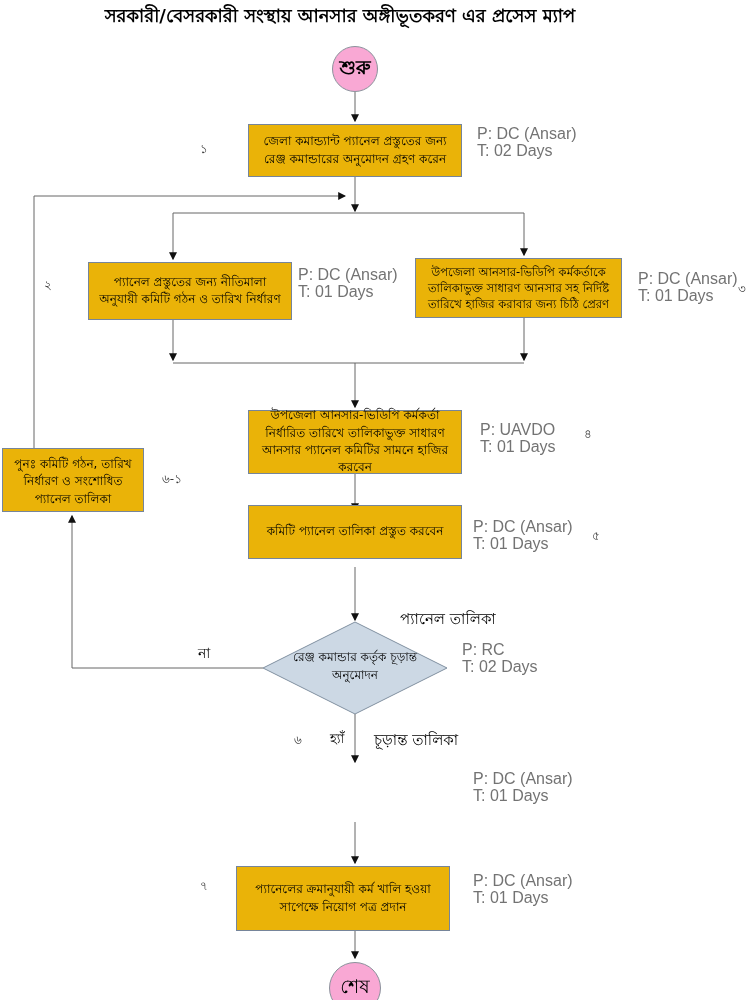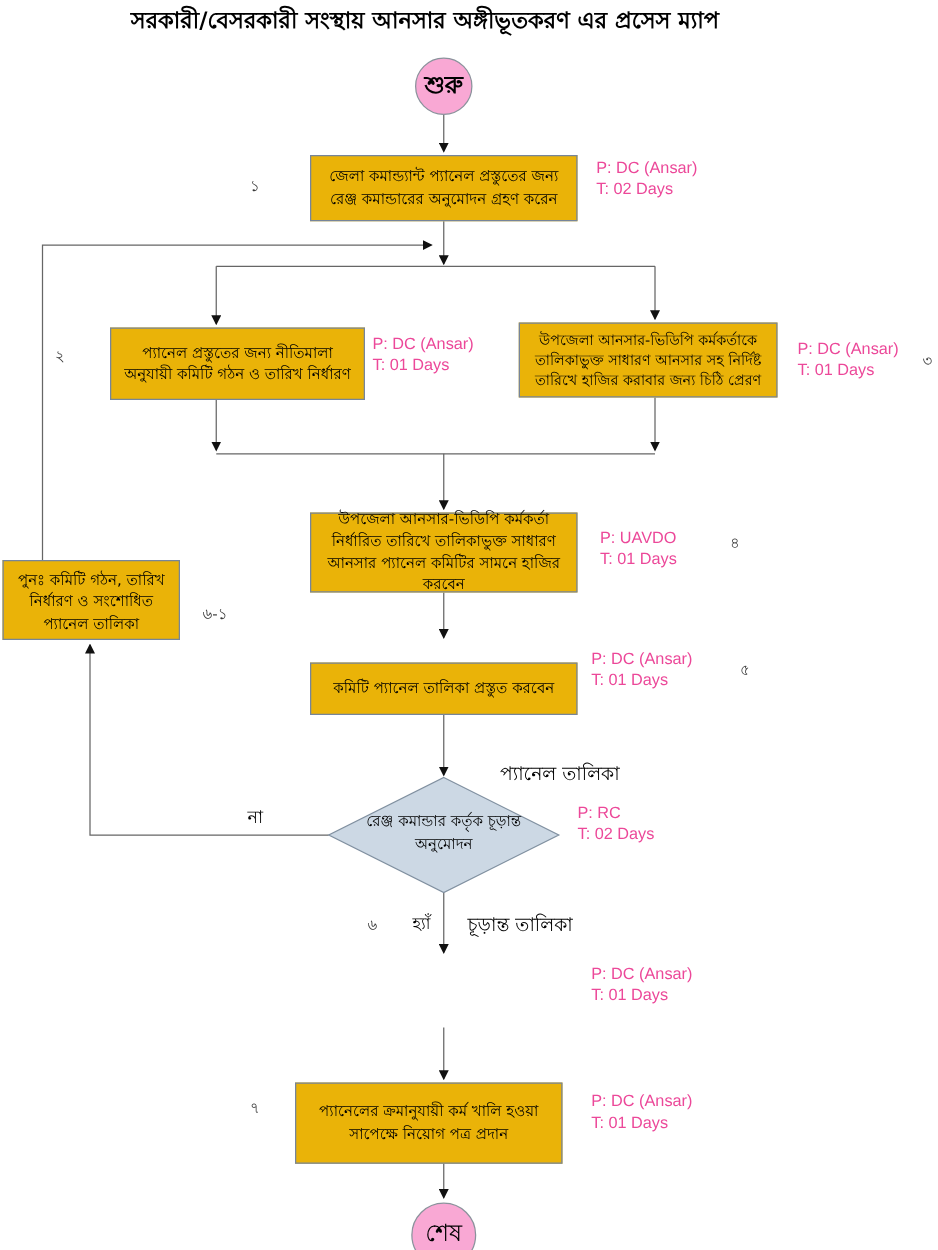--- a/index.html
+++ b/index.html
@@ -17,21 +17,21 @@
     display:flex; align-items:center; justify-content:center; text-align:center;
     font-size:12px; line-height:1.45; padding:3px 8px; box-sizing:border-box;
   }
   .box.small { font-size:11.5px; line-height:1.4; }
   .circle {
     position:absolute; background:#f9a8d4; border:1.5px solid #8b929c;
     border-radius:50%; display:flex; align-items:center; justify-content:center;
     font-size:19px; font-weight:600; box-sizing:border-box;
   }
   .ann {
-    position:absolute; font-size:13px; line-height:17px; color:#ec4899;
+    position:absolute; font-size:16px; line-height:17px; color:#737373;
     font-family:"Liberation Sans",sans-serif; white-space:nowrap;
   }
   .num { position:absolute; font-size:12px; color:#3a3a3a; }
   .lbl { position:absolute; }
   #diamond-text {
     position:absolute; left:270px; top:648px; width:170px; text-align:center;
     font-size:12px; line-height:1.5;
   }
   svg.wires { position:absolute; left:0; top:0; }
 </style>
@@ -105,33 +105,33 @@
 
   <div class="box" style="left:248px; top:410px; width:214px; height:64px;">
     <span>উপজেলা আনসার-ভিডিপি কর্মকর্তা নির্ধারিত তারিখে তালিকাভুক্ত সাধারণ আনসার প্যানেল কমিটির সামনে হাজির করবেন</span>
   </div>
   <div class="num" style="left:584px; top:425px;">৪</div>
   <div class="ann" style="left:480px; top:421px;">
     <div>P: UAVDO</div>
     <div>T: 01 Days</div>
   </div>
 
-  <div class="box" style="left:248px; top:530px; width:214px; height:42px;">
+  <div class="box" style="left:248px; top:505px; width:214px; height:54px;">
     <span>কমিটি প্যানেল তালিকা প্রস্তুত করবেন</span>
   </div>
   <div class="num" style="left:592px; top:527px;">৫</div>
   <div class="ann" style="left:473px; top:518px;">
     <div>P: DC (Ansar)</div>
     <div>T: 01 Days</div>
   </div>
 
   <div class="box" style="left:2px; top:448px; width:142px; height:64px;align-items:flex-end;">
     <span>পুনঃ  কমিটি গঠন, তারিখ নির্ধারণ ও সংশোধিত প্যানেল তালিকা</span>
   </div>
-  <div class="num" style="left:162px; top:470px;margin-top:12px;">৬-১</div>
+  <div class="num" style="left:162px; top:470px;">৬-১</div>
 
   <div id="diamond-text">রেঞ্জ কমান্ডার কর্তৃক চূড়ান্ত অনুমোদন</div>
   <div class="lbl" style="left:400px; top:607px; font-size:15px;">প্যানেল তালিকা</div>
   <div class="ann" style="left:462px; top:641px;">
     <div>P: RC</div>
     <div>T: 02 Days</div>
   </div>
   <div class="lbl" style="left:198px; top:642px; font-size:14px;">না</div>
   <div class="num" style="left:294px; top:731px;">৬</div>
   <div class="lbl" style="left:330px; top:729px; font-size:13px;">হ্যাঁ</div>

